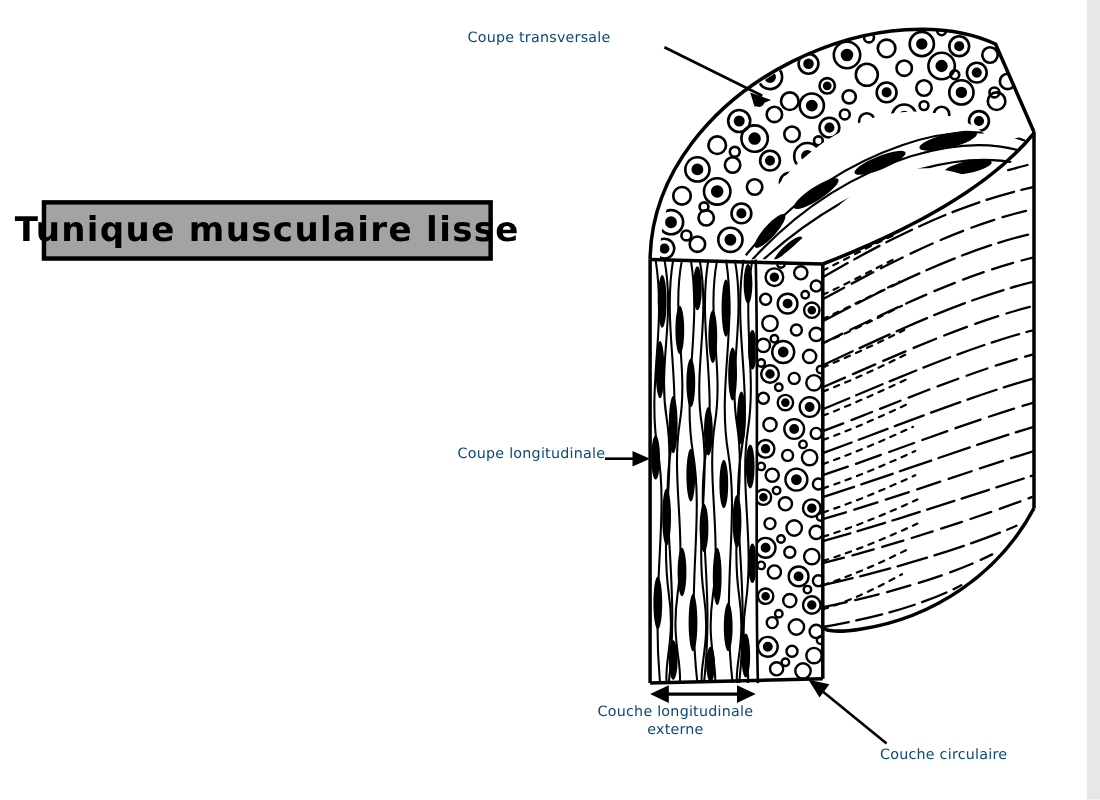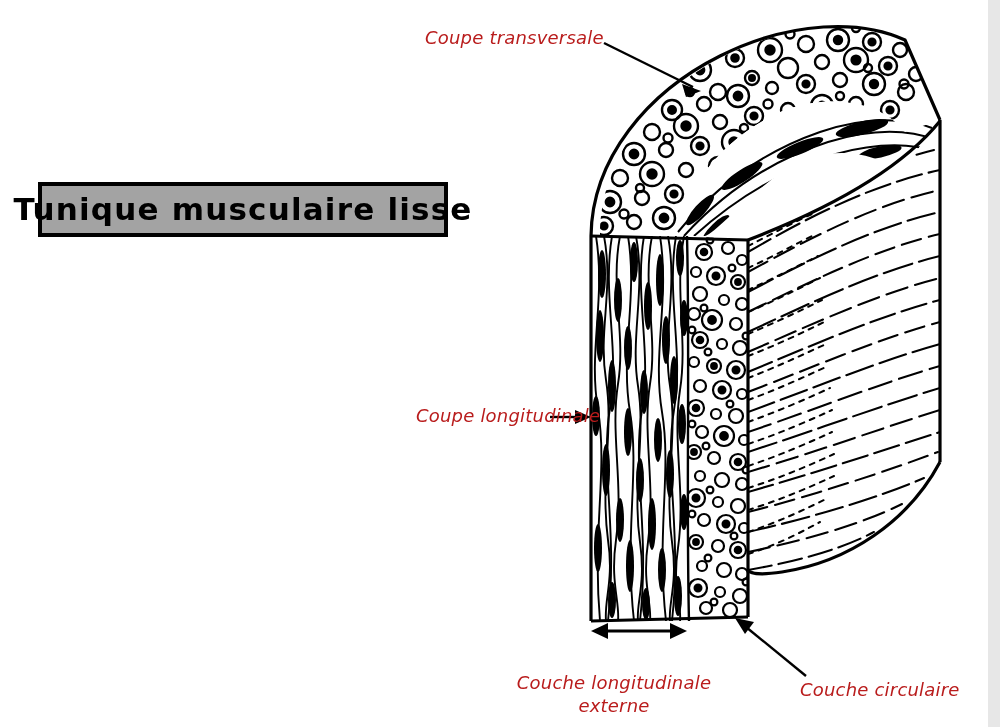--- a/index.html
+++ b/index.html
@@ -14,27 +14,27 @@
     border:4px solid #000;background:#a3a3a3;
     display:flex;align-items:center;justify-content:center;box-sizing:border-box;
   }
   #title-text{
     font-family:"DejaVu Sans",sans-serif;font-size:31px;font-weight:700;
     color:#000;letter-spacing:1.2px;white-space:nowrap;line-height:1;
   }
 
   
   .lbl{
-    position:absolute;font-family:"DejaVu Sans",sans-serif;font-size:18px;
-    color:#b91c1c;white-space:nowrap;line-height:1.25;letter-spacing:0.2px;font-style:italic;
+    position:absolute;font-family:"DejaVu Sans",sans-serif;font-size:13px;
+    color:#0c4a6e;white-space:nowrap;line-height:1.25;letter-spacing:0.2px;
   }
   .lbl.center{text-align:center;}
   #lbl-transversale{left:425px;top:27px;}
   #lbl-longitudinale{left:368px;top:405px;margin-left:48px;}
-  #lbl-couche-long{left:514px;top:640px;width:200px;text-align:center;margin-top:32px;}
+  #lbl-couche-long{left:514px;top:640px;width:200px;text-align:center;}
   #lbl-couche-circ{left:800px;top:679px;width:185px;text-align:left;}
 
   svg{display:block;}
   #art{position:absolute;left:0;top:0;}
 </style>
 </head>
 <body>
 
 <div id="stage">
   <div id="page">

